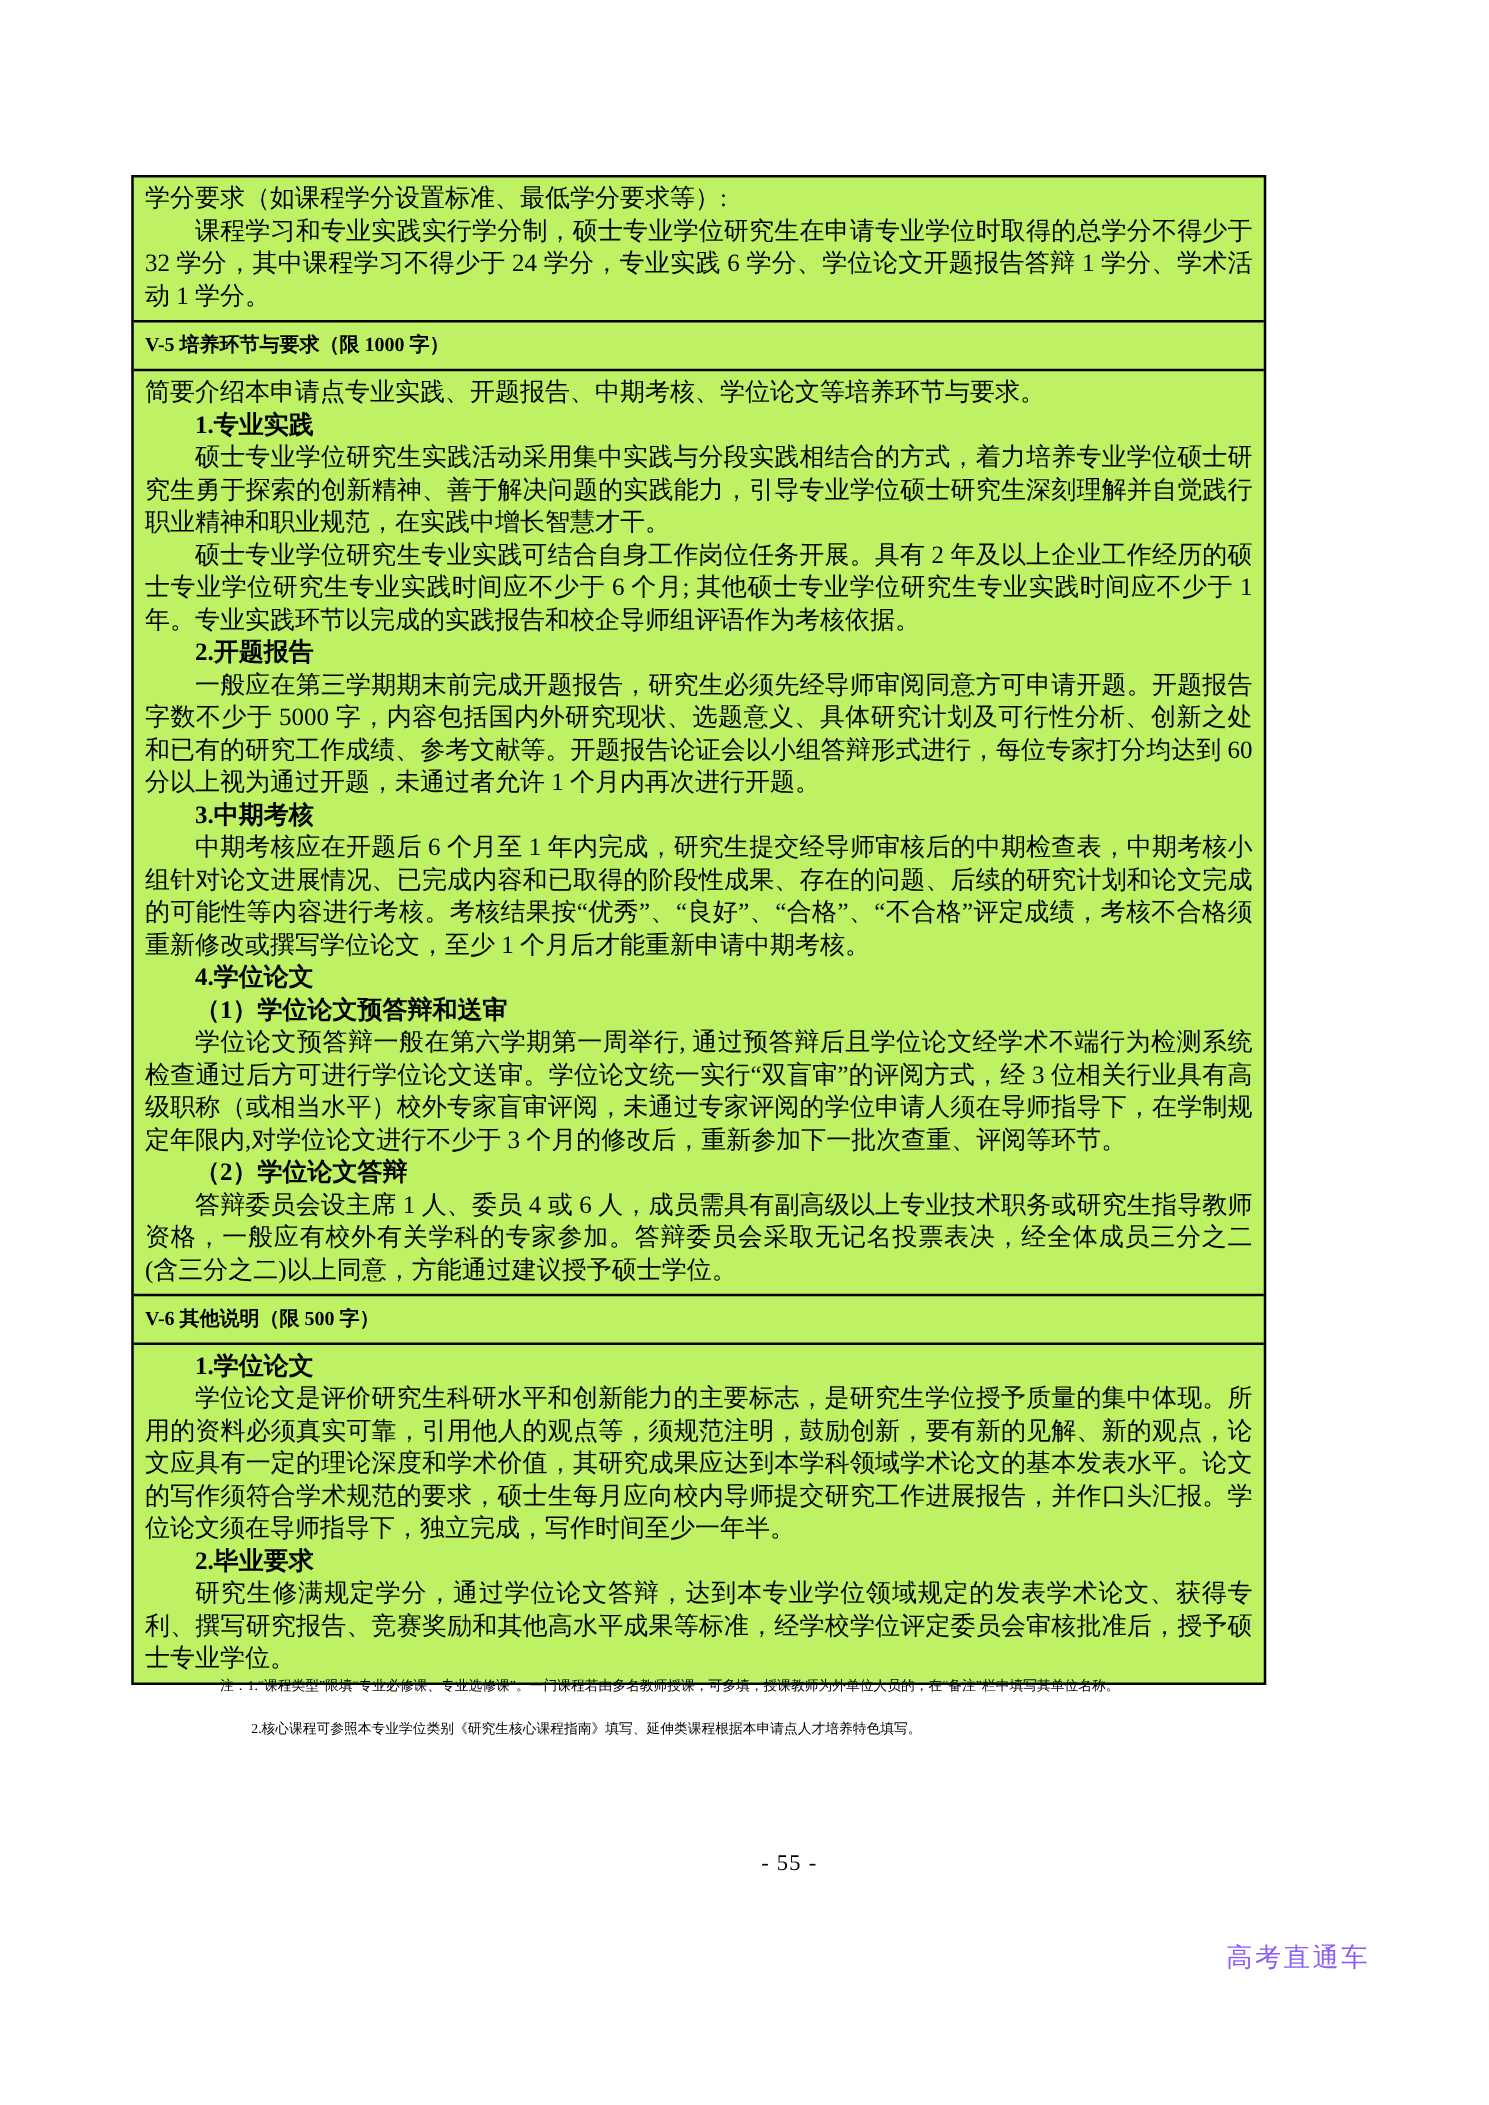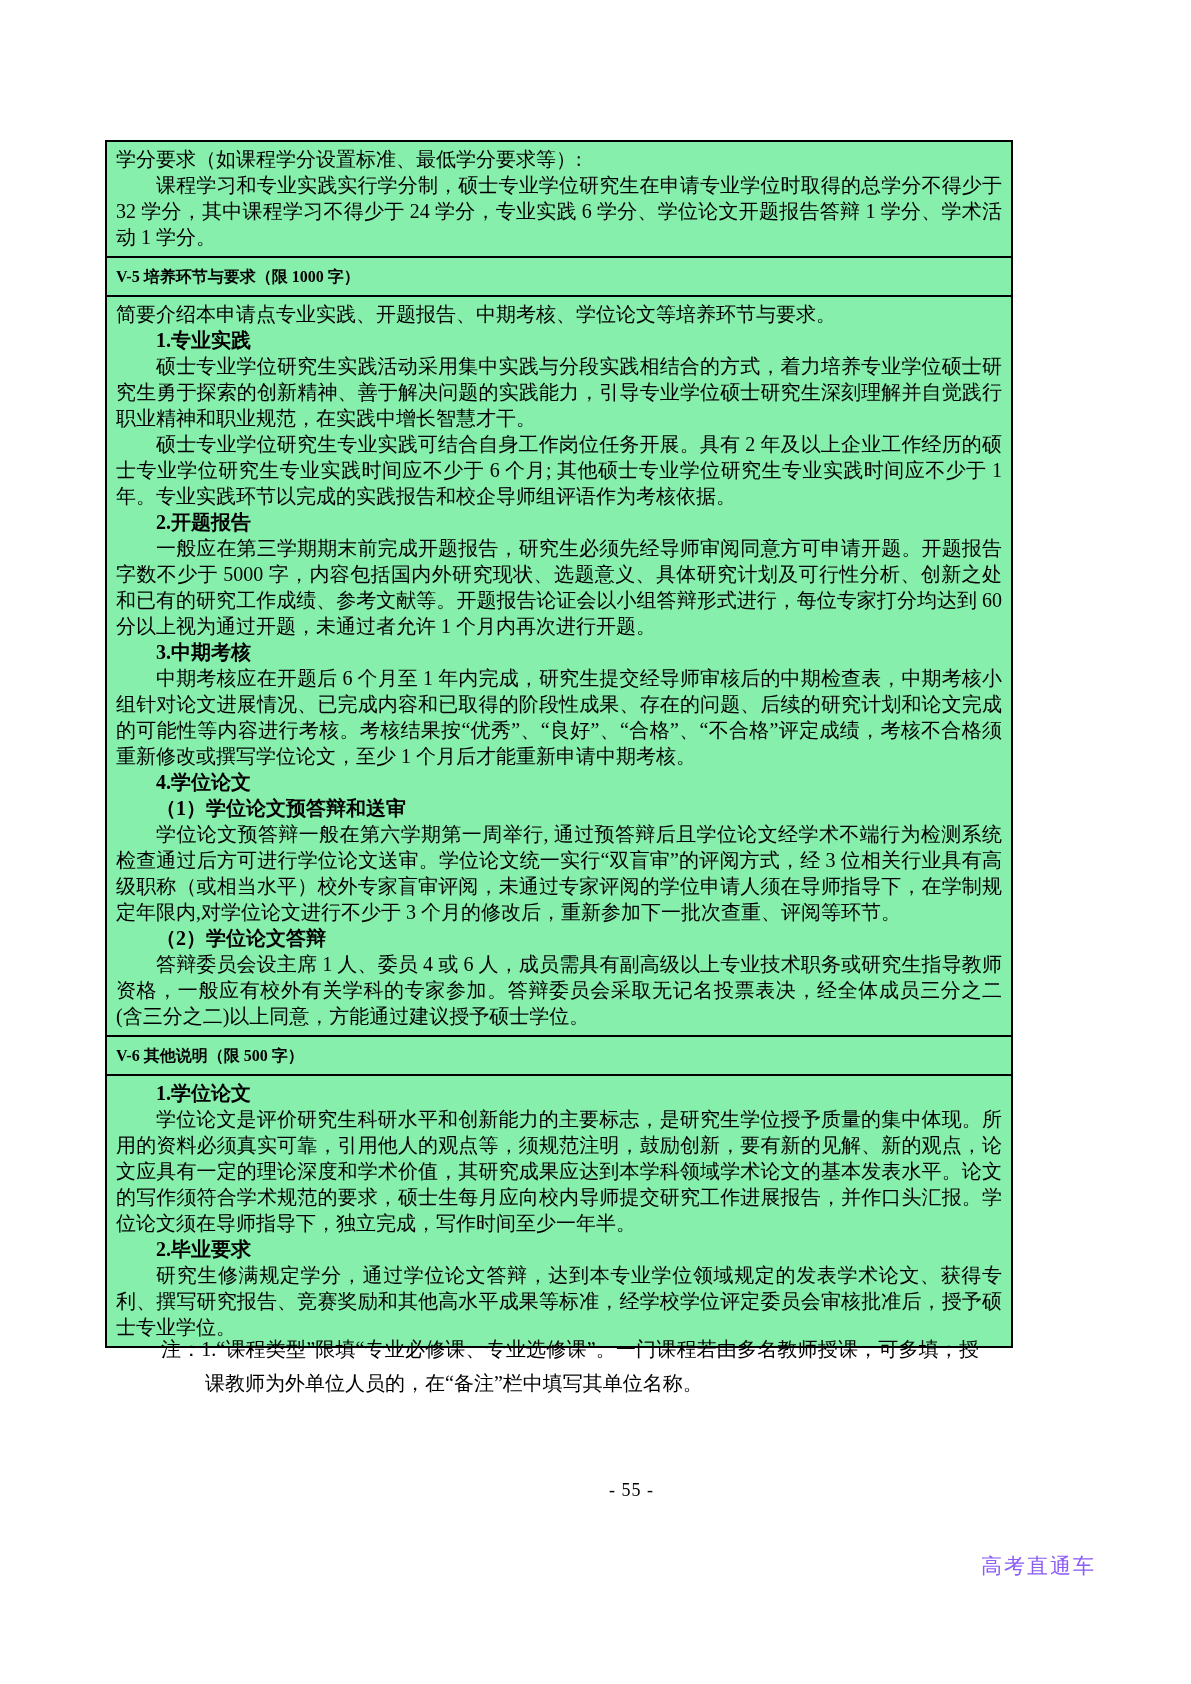--- a/index.html
+++ b/index.html
@@ -13,45 +13,45 @@
     color: #000000;
     font-family: "Liberation Serif", "DejaVu Serif", serif;
     overflow: hidden;
   }
   .doc-table {
     position: absolute;
     left: 105px;
     top: 140px;
     width: 908px;
     border: 2px solid #000000;
-    background: #86efac;
+    background: #bef264;
   }
   .cell {
     padding: 4px 9px 6px 9px;
     font-size: 20px;
     line-height: 26px;
     text-align: justify;
   }
   .cell p.para { text-align: justify; }
   .para.indent { text-indent: 2em; }
   .para.bold { font-weight: bold; }
   .section-header {
     border-top: 2px solid #000000;
     border-bottom: 2px solid #000000;
     font-weight: bold;
     font-size: 16px;
     line-height: 24px;
     padding: 7px 9px 6px 9px;
   }
   .notes {
     position: absolute;
-    left: 161px;
+    left: 176px;
     top: 1332px;
     width: 818px;
-    font-size: 20px;
+    font-size: 11px;
     line-height: 34px;
     text-align: justify;
   }
   .note1 { padding-left: 44px; text-indent: -44px; }
   .note2 { padding-left: 44px; text-indent: -19px; }
   .page-number {
     position: absolute;
     top: 1480px;
     left: 0;
     width: 100%;
@@ -106,19 +106,20 @@
         <p class="para indent bold">1.学位论文</p>
         <p class="para indent">学位论文是评价研究生科研水平和创新能力的主要标志，是研究生学位授予质量的集中体现。所用的资料必须真实可靠，引用他人的观点等，须规范注明，鼓励创新，要有新的见解、新的观点，论文应具有一定的理论深度和学术价值，其研究成果应达到本学科领域学术论文的基本发表水平。论文的写作须符合学术规范的要求，硕士生每月应向校内导师提交研究工作进展报告，并作口头汇报。学位论文须在导师指导下，独立完成，写作时间至少一年半。</p>
         <p class="para indent bold">2.毕业要求</p>
         <p class="para indent">研究生修满规定学分，通过学位论文答辩，达到本专业学位领域规定的发表学术论文、获得专利、撰写研究报告、竞赛奖励和其他高水平成果等标准，经学校学位评定委员会审核批准后，授予硕士专业学位。</p>
       </div>
 
   </div>
 
   <div class="notes">
     <p class="note1">注：1.“课程类型”限填“专业必修课、专业选修课”。一门课程若由多名教师授课，可多填；授课教师为外单位人员的，在“备注”栏中填写其单位名称。</p>
+    <p class="note2">2.核心课程可参照本专业学位类别《研究生核心课程指南》填写、延伸类课程根据本申请点人才培养特色填写。</p>
   </div>
 
   <div class="page-number">- 55 -</div>
 
   <div class="watermark">高考直通车</div>
 
 </div>
 
 </body></html>

